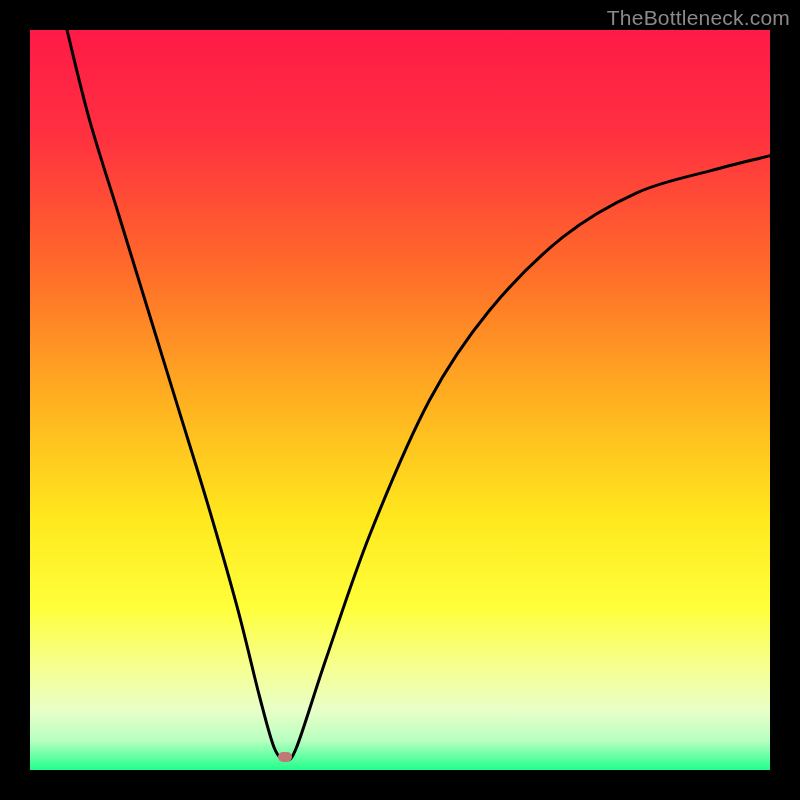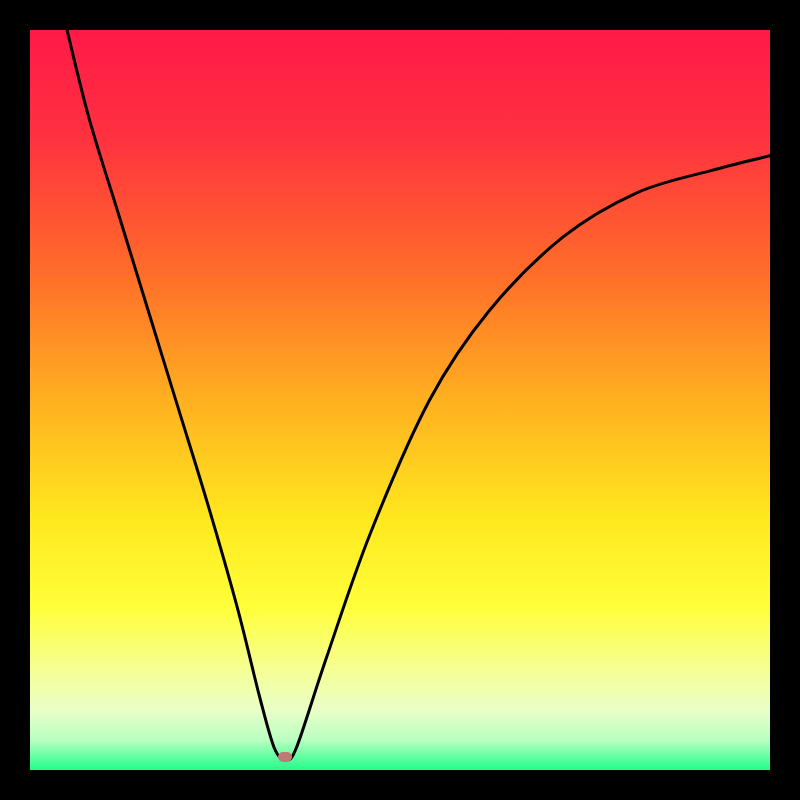--- a/index.html
+++ b/index.html
@@ -48,20 +48,21 @@
     color: #8a8a8a;
     font-size: 21px;
     letter-spacing: 0.2px;
     font-weight: 500;
   }
 </style>
 </head>
 <body>
 
 <div class="frame">
+  <div class="watermark">TheBottleneck.com</div>
 
   <div class="plot-area">
     <svg class="gradient" viewBox="0 0 740 740" preserveAspectRatio="none">
       <defs>
         <linearGradient id="bg" x1="0" y1="0" x2="0" y2="1">
             <stop offset="0%" stop-color="#ff1a47"></stop>
             <stop offset="14%" stop-color="#ff3040"></stop>
             <stop offset="32%" stop-color="#ff6a2a"></stop>
             <stop offset="50%" stop-color="#ffb020"></stop>
             <stop offset="66%" stop-color="#ffe81e"></stop>

